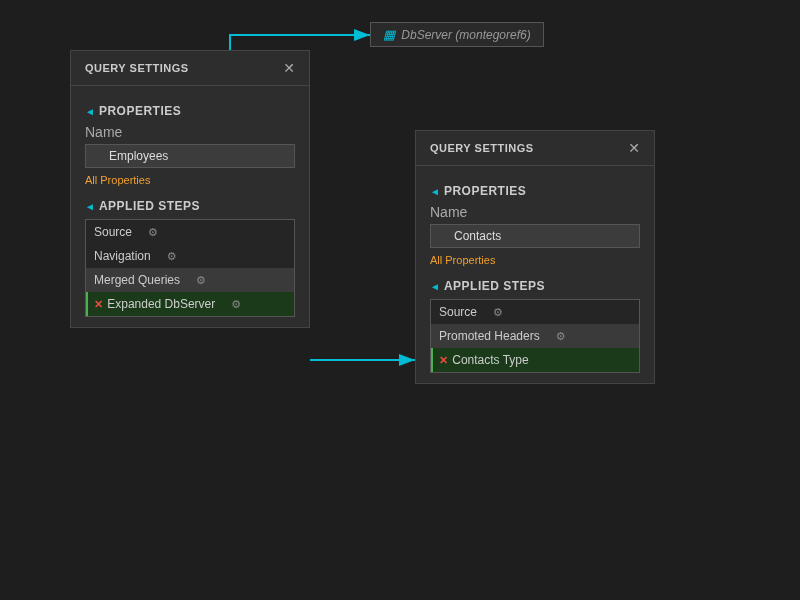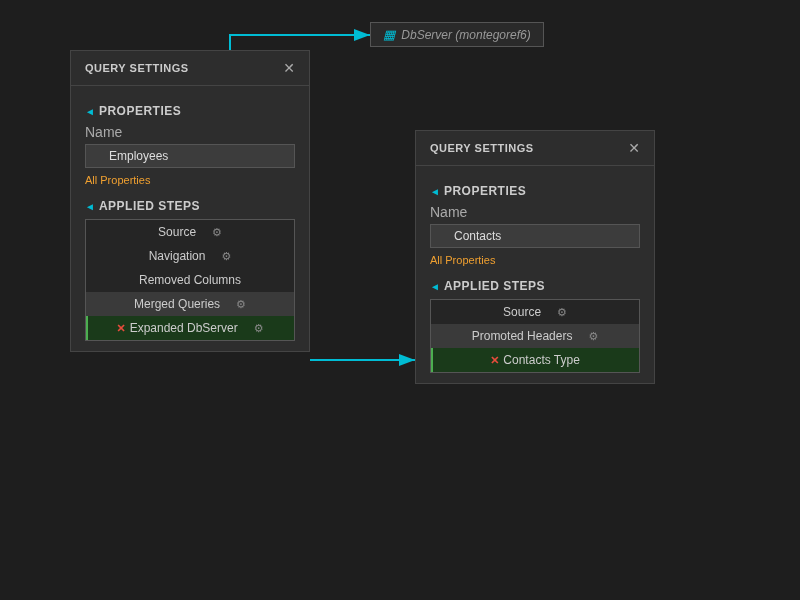--- a/index.html
+++ b/index.html
@@ -96,21 +96,21 @@
 
     
     .steps-list {
       margin-top: 4px;
       border: 1px solid #555;
       background: #252525;
     }
 
     .step-item {
       display: flex;
-      justify-content: center;
+      justify-content: flex-start;
       align-items: center;
       padding: 5px 8px;
       color: #ccc;
       font-size: 12px;
       cursor: pointer;
       gap: 16px;
     }
 
     .step-item.active {
       background: #1a3a1a;
@@ -225,25 +225,20 @@
             <span>Source</span>
           </div>
           <span class="step-gear">⚙</span>
         </div>
         <div class="step-item">
           <div class="step-left">
             <span>Navigation</span>
           </div>
           <span class="step-gear">⚙</span>
         </div>
-        <div class="step-item">
-          <div class="step-left">
-            <span>Removed Columns</span>
-          </div>
-        </div>
         <div class="step-item selected-highlight">
           <div class="step-left">
             <span>Merged Queries</span>
           </div>
           <span class="step-gear">⚙</span>
         </div>
         <div class="step-item active">
           <div class="step-left">
             <span class="step-error-icon">✕</span>
             <span>Expanded DbServer</span>

